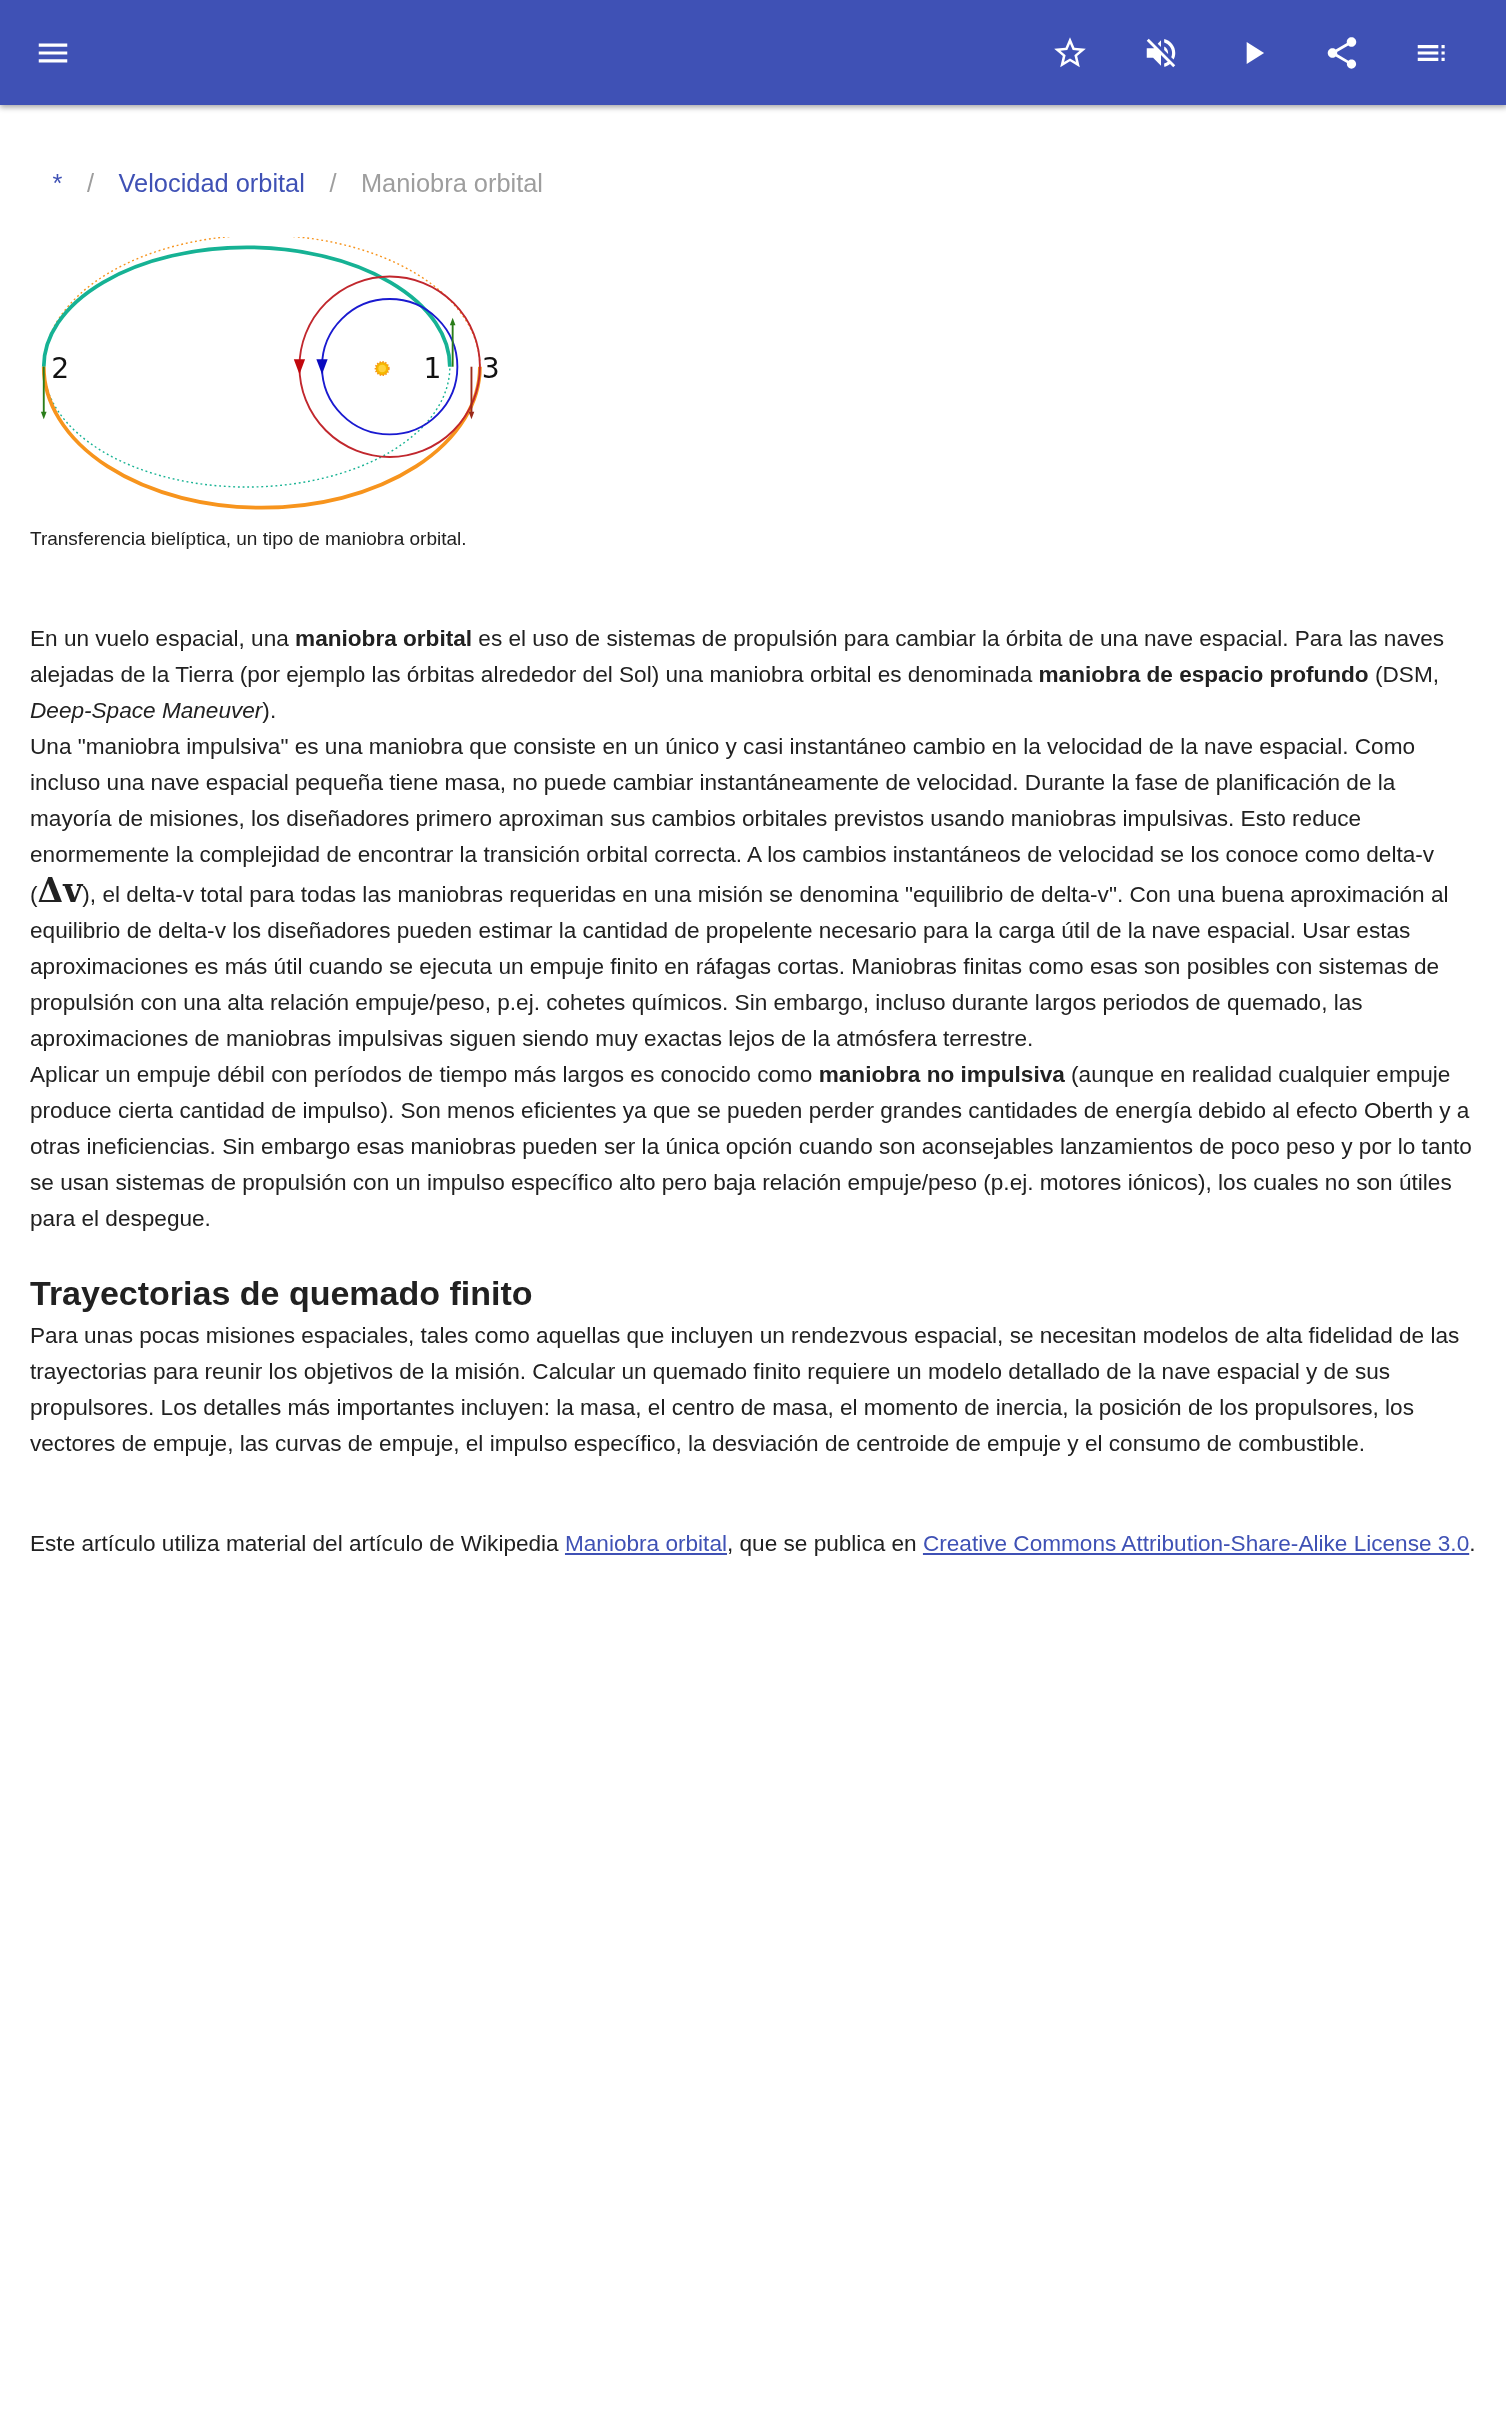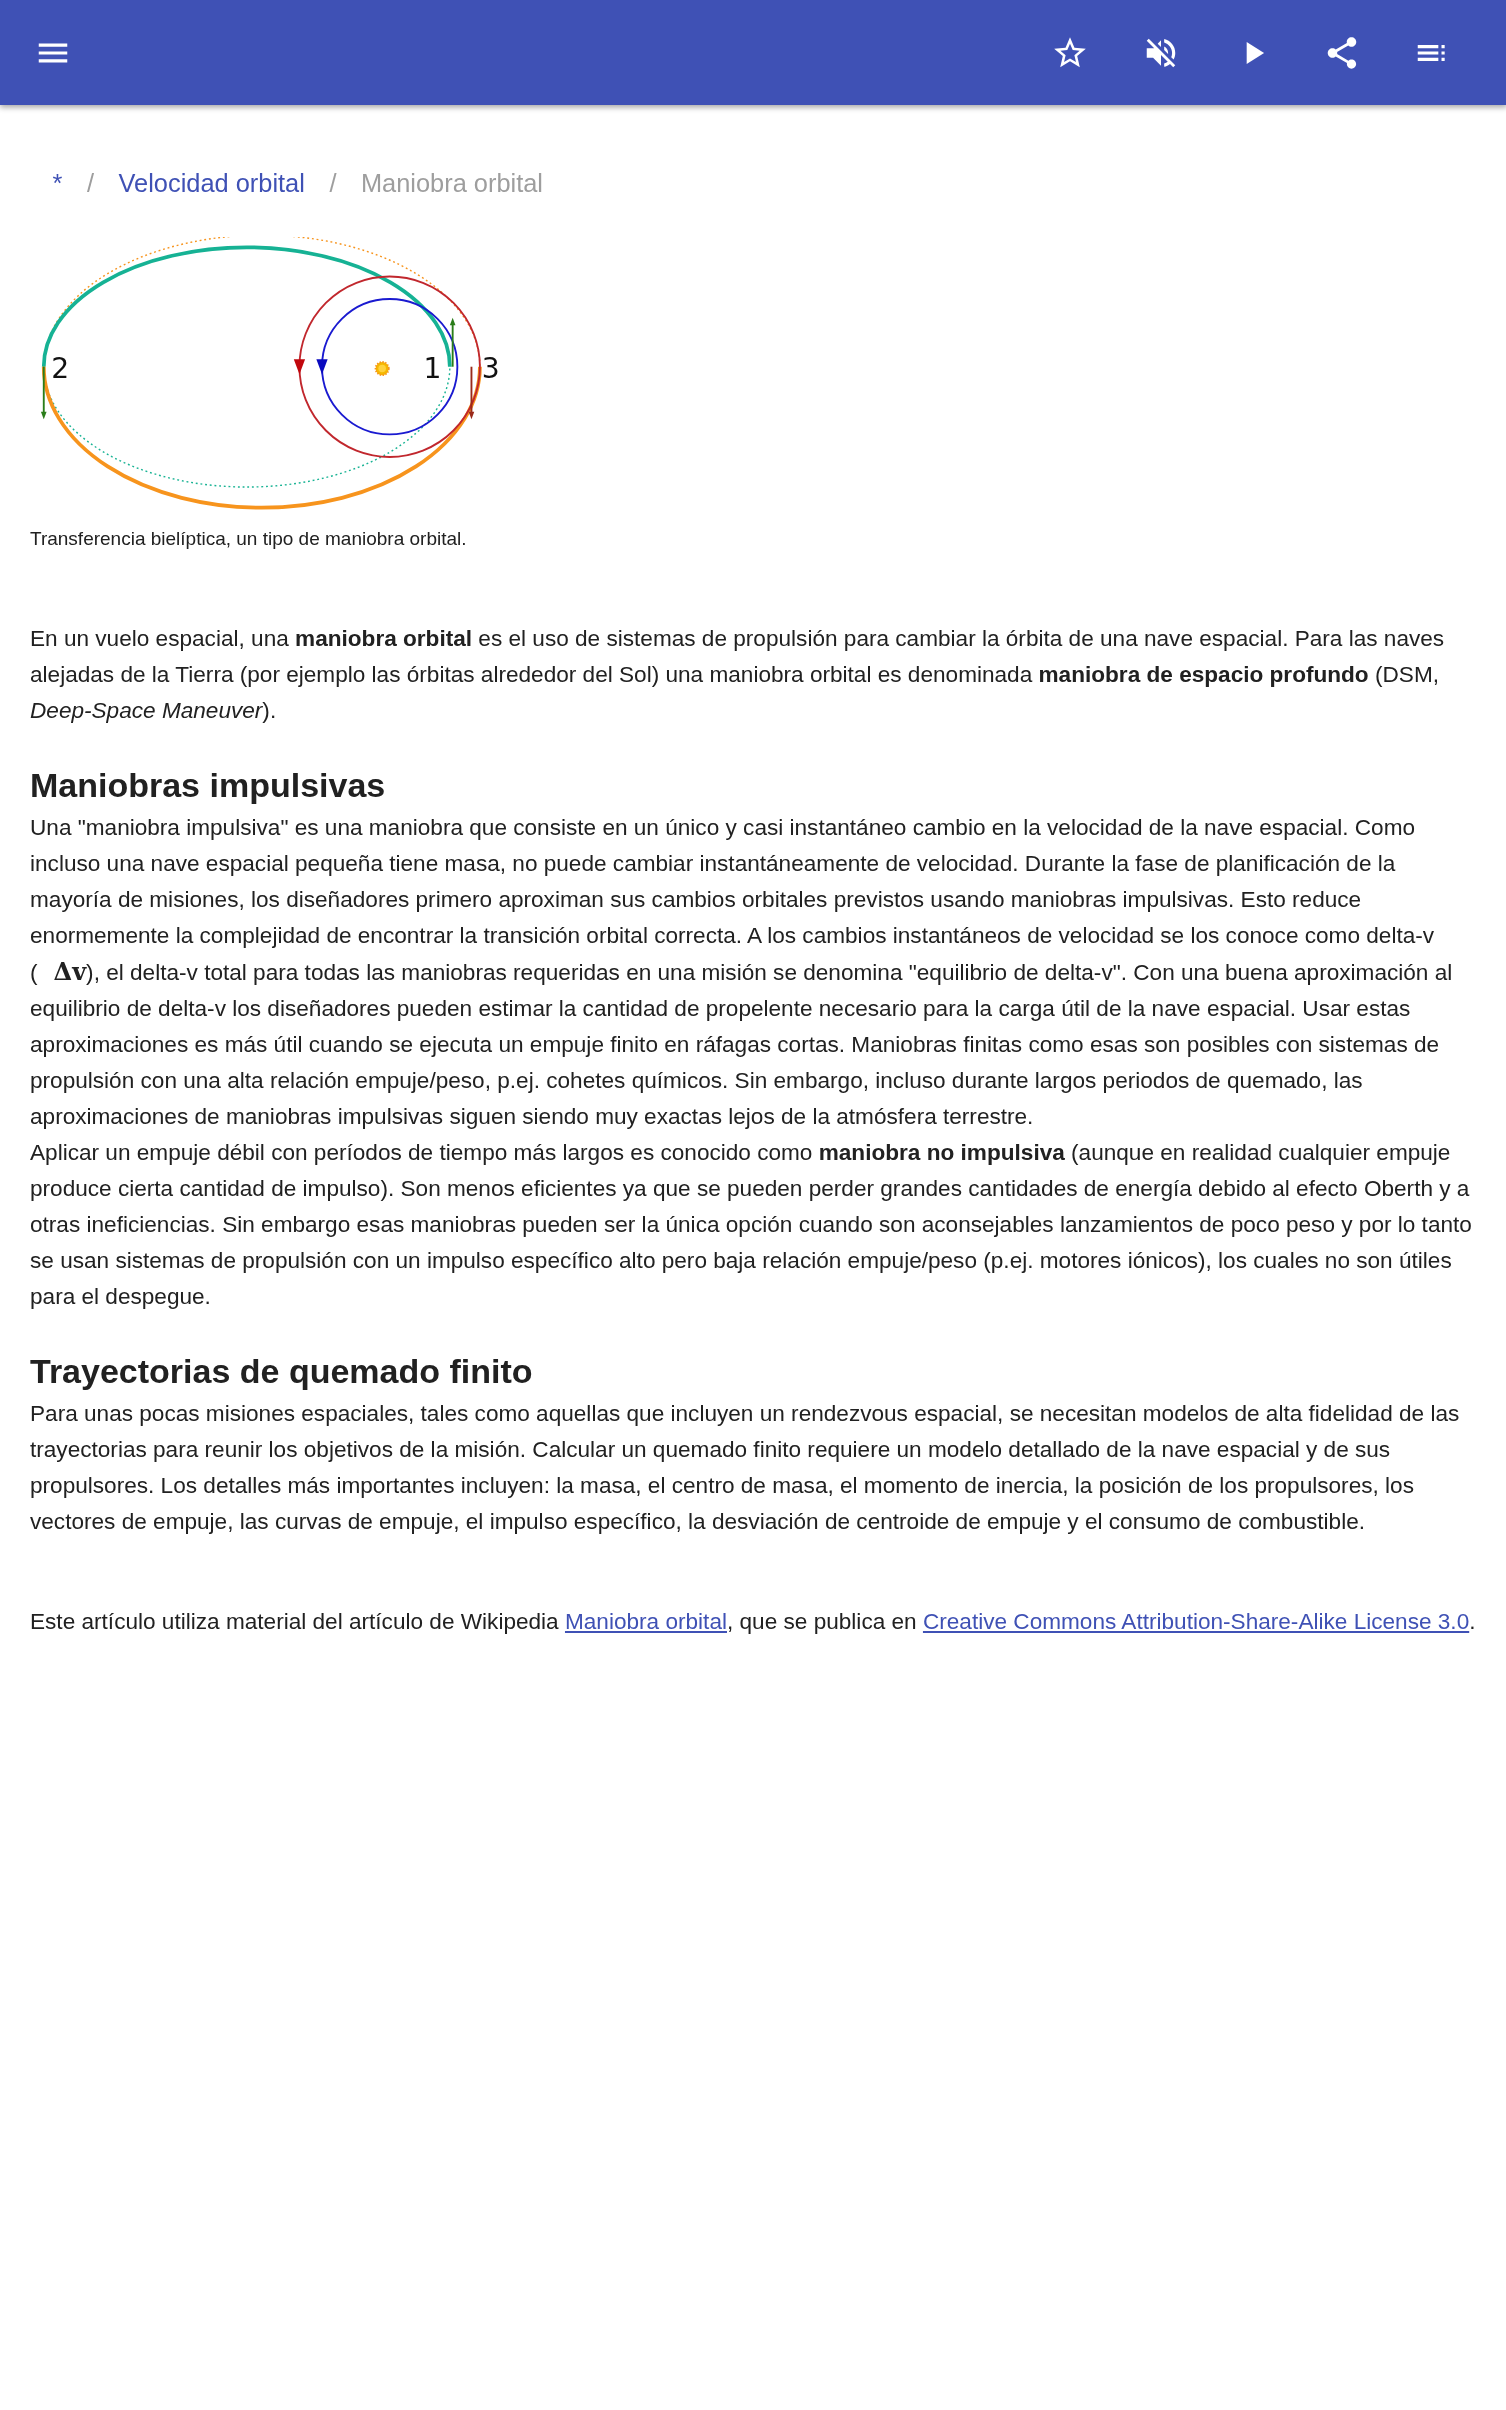--- a/index.html
+++ b/index.html
@@ -20,21 +20,21 @@
     .breadcrumb .sep { color: #9e9e9e; margin: 0 24.5px; }
     .breadcrumb .link { color: #3f51b5; cursor: pointer; }
     .breadcrumb .current { color: #9e9e9e; }
     .figure { position: absolute; left: 0; top: 132px; width: 490px; }
     .figure svg { display: block; }
     .caption { font-size: 19px; line-height: 36px; width: 490px; margin-top: 1.9px; }
     .article { position: absolute; left: 0; top: 516px; width: 1450px; font-size: 22.6px; line-height: 36px; }
     .article p { margin: 0; }
     .article h2 { font-size: 34px; font-weight: bold; margin: 36px 0 3.8px 0; line-height: 41px; color: #212121; }
     .article a { color: #3f51b5; text-decoration: underline; }
-    .delta { font-family: "DejaVu Serif", serif; font-weight: bold; font-size: 24px; margin-left: 16px; }
+    .delta { font-family: "DejaVu Serif", serif; font-weight: bold; font-size: 33px; }
     .attrib { margin-top: 64px !important; }
   </style>
 </head>
 <body>
 
 <div class="appbar">
   <div class="icon" style="left:26px;">
     <svg viewBox="0 0 24 24">
         <path d="M3 6h18v2H3zM3 11h18v2H3zM3 16h18v2H3z"></path>
       </svg>
@@ -107,21 +107,20 @@
       <text x="418" y="150" font-size="30" font-family="DejaVu Sans, sans-serif" fill="#111">1</text>
       <text x="22" y="150" font-size="30" font-family="DejaVu Sans, sans-serif" fill="#111">2</text>
       <text x="480" y="150" font-size="30" font-family="DejaVu Sans, sans-serif" fill="#111">3</text>
     </svg>
     <div class="caption">Transferencia bielíptica, un tipo de maniobra orbital.</div>
   </div>
 
   <div class="article">
     <p><span>En un vuelo espacial, una </span><b>maniobra orbital</b><span> es el uso de sistemas de propulsión para cambiar la órbita de una nave espacial. Para las naves alejadas de la Tierra (por ejemplo las órbitas alrededor del Sol) una maniobra orbital es denominada </span><b>maniobra de espacio profundo</b><span> (DSM, </span><i>Deep-Space Maneuver</i><span>).</span></p>
 
-    <h2>Maniobras impulsivas</h2>
     <p><span>Una "maniobra impulsiva" es una maniobra que consiste en un único y casi instantáneo cambio en la velocidad de la nave espacial. Como incluso una nave espacial pequeña tiene masa, no puede cambiar instantáneamente de velocidad. Durante la fase de planificación de la mayoría de misiones, los diseñadores primero aproximan sus cambios orbitales previstos usando maniobras impulsivas. Esto reduce enormemente la complejidad de encontrar la transición orbital correcta. A los cambios instantáneos de velocidad se los conoce como delta-v (</span><span class="delta">Δv</span><span>), el delta-v total para todas las maniobras requeridas en una misión se denomina "equilibrio de delta-v". Con una buena aproximación al equilibrio de delta-v los diseñadores pueden estimar la cantidad de propelente necesario para la carga útil de la nave espacial. Usar estas aproximaciones es más útil cuando se ejecuta un empuje finito en ráfagas cortas. Maniobras finitas como esas son posibles con sistemas de propulsión con una alta relación empuje/peso, p.ej. cohetes químicos. Sin embargo, incluso durante largos periodos de quemado, las aproximaciones de maniobras impulsivas siguen siendo muy exactas lejos de la atmósfera terrestre.</span></p>
 
     <p><span>Aplicar un empuje débil con períodos de tiempo más largos es conocido como </span><b>maniobra no impulsiva</b><span> (aunque en realidad cualquier empuje produce cierta cantidad de impulso). Son menos eficientes ya que se pueden perder grandes cantidades de energía debido al efecto Oberth y a otras ineficiencias. Sin embargo esas maniobras pueden ser la única opción cuando son aconsejables lanzamientos de poco peso y por lo tanto se usan sistemas de propulsión con un impulso específico alto pero baja relación empuje/peso (p.ej. motores iónicos), los cuales no son útiles para el despegue.</span></p>
 
     <h2>Trayectorias de quemado finito</h2>
     <p>Para unas pocas misiones espaciales, tales como aquellas que incluyen un rendezvous espacial, se necesitan modelos de alta fidelidad de las trayectorias para reunir los objetivos de la misión. Calcular un quemado finito requiere un modelo detallado de la nave espacial y de sus propulsores. Los detalles más importantes incluyen: la masa, el centro de masa, el momento de inercia, la posición de los propulsores, los vectores de empuje, las curvas de empuje, el impulso específico, la desviación de centroide de empuje y el consumo de combustible.</p>
 
     <p class="attrib"><span>Este artículo utiliza material del artículo de Wikipedia </span><a>Maniobra orbital</a><span>, que se publica en </span><a>Creative Commons Attribution-Share-Alike License 3.0</a><span>.</span></p>
   </div>
 </div>

